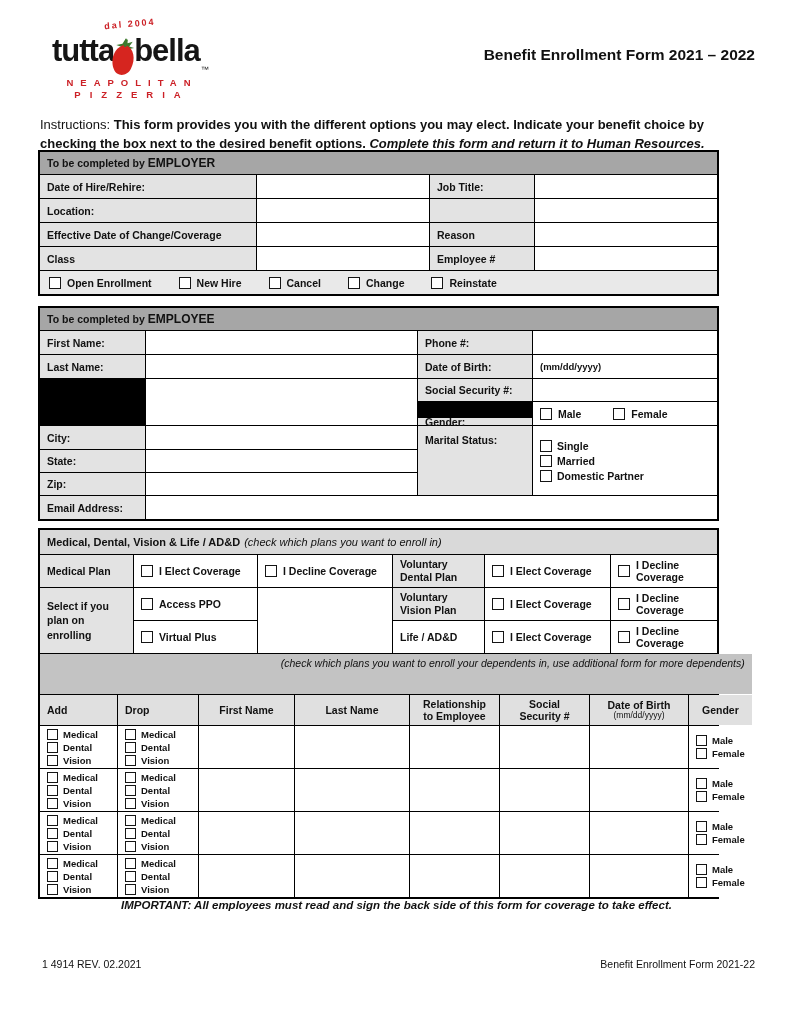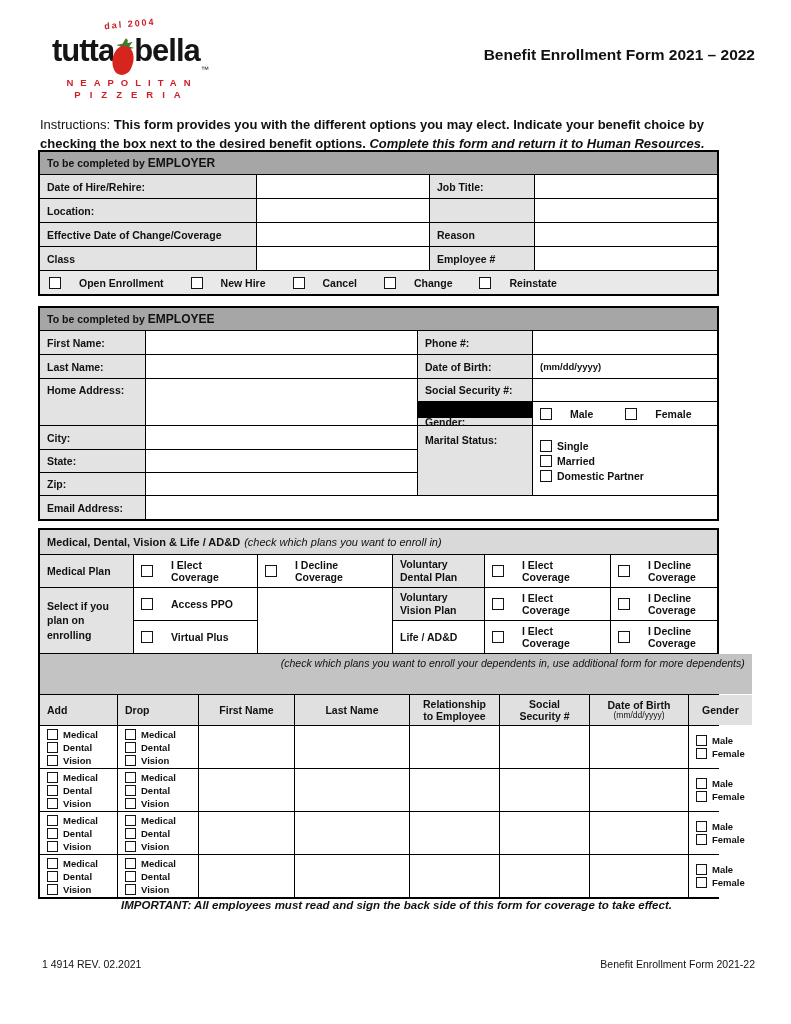--- a/index.html
+++ b/index.html
@@ -24,21 +24,21 @@
   .instr-italic { font-style:italic; font-weight:600; }
   
   .tblwrap { position:absolute; left:38px; width:681px; border:2px solid #000; }
   .grid { display:grid; gap:1px; background:#000; }
   .cell { display:flex; align-items:center; padding:2px 7px; font-size:10.5px; font-weight:700; background:#fff; }
   .lc { background:#e3e3e3; }
   .hc { background:#a6a6a6; }
   .hc .hname { font-size:12px; margin-left:3px; }
   .ccrow { background:#e9e9e9; display:flex; align-items:center; gap:27px; padding-left:9px; }
   .cb { width:12px; height:12px; border:1.7px solid #151515; background:#fff; flex:none; display:inline-block; }
-  .cbitem { display:flex; align-items:center; gap:18px; }
+  .cbitem { display:flex; align-items:center; gap:6px; }
   .stack { flex-direction:column; align-items:flex-start; justify-content:center; gap:2px; }
   .srow { display:flex; align-items:center; gap:5px; font-size:9.5px; font-weight:700; }
   .cb-s { width:11px; height:11px; border:1.5px solid #151515; background:#fff; flex:none; display:inline-block; }
   .hint { font-size:9.5px; font-weight:700; }
   
   .phdr { background:#d9d9d9; font-size:11px; }
   .phdr .it { font-style:italic; font-weight:500; margin-left:4px; }
   .dhdr { background:#c3c3c3; display:block; padding:3px 7px; }
   .dhdr .b { font-weight:700; font-size:11px; display:block; }
   .dhdr .it { font-style:italic; font-weight:500; font-size:10.5px; display:block;text-align:right; }
@@ -133,21 +133,20 @@
         <span class="hname">EMPLOYEE</span>
       </div>
       <div class="cell lc" style="grid-area:2/1;">First Name:</div>
       <div class="cell" style="grid-area:2/2;"></div>
       <div class="cell lc" style="grid-area:2/3;">Phone #:</div>
       <div class="cell" style="grid-area:2/4;"></div>
       <div class="cell lc" style="grid-area:3/1;">Last Name:</div>
       <div class="cell" style="grid-area:3/2;"></div>
       <div class="cell lc" style="grid-area:3/3;">Date of Birth:</div>
       <div class="cell hint" style="grid-area:3/4;">(mm/dd/yyyy)</div>
-      <div class="cell lc" style="grid-area:4/1/6/2; align-items:flex-start; padding-top:5px;">Home Address:</div>
       <div class="cell" style="grid-area:4/2/6/3;"></div>
       <div class="cell lc" style="grid-area:4/3;">Social Security #:</div>
       <div class="cell" style="grid-area:4/4;"></div>
       <div class="cell lc" style="grid-area:5/3;margin-top:16px;">Gender:</div>
       <div class="cell" style="grid-area:5/4; gap:32px;">
         <span class="cbitem">
             <span class="cb"></span>
             <span>Male</span>
           </span>
         <span class="cbitem">

